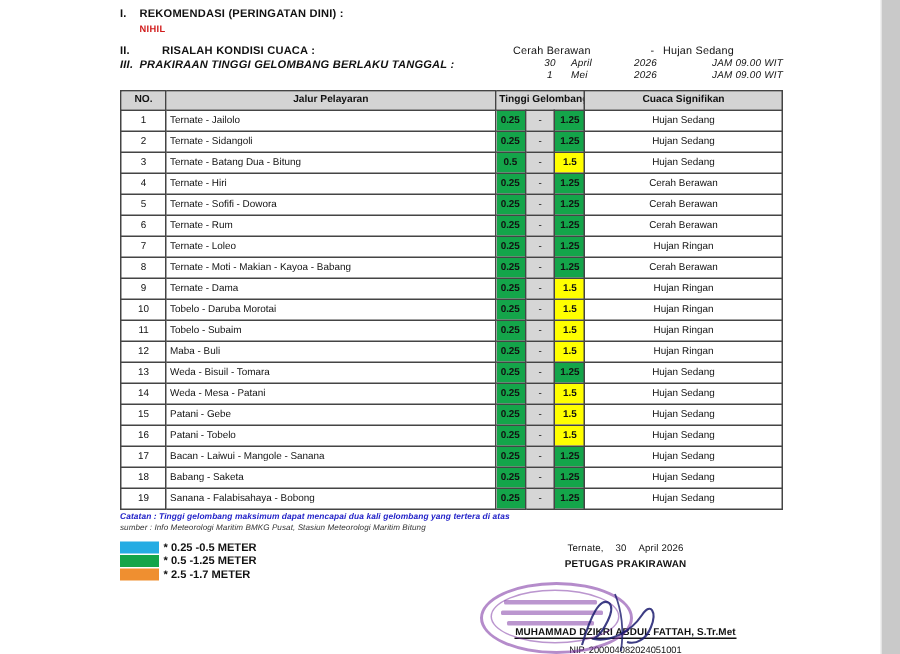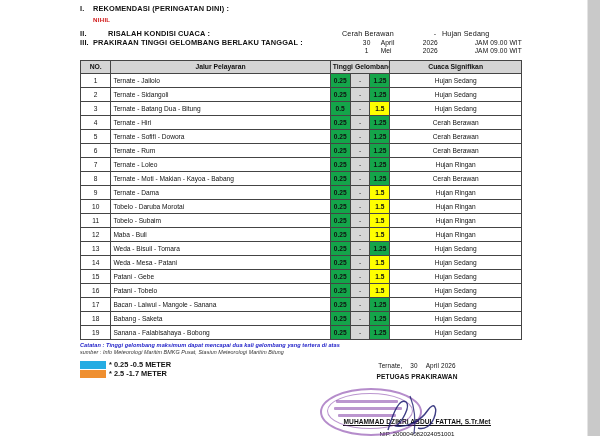--- a/index.html
+++ b/index.html
@@ -34,21 +34,21 @@
     letter-spacing:.02em;
     line-height:1.1;
   }
   .rn{width:13px;flex:none;}
   .nihil{
     color:#d11b1b;font-size:6.2px;font-weight:bold;
     margin:3px 0 0 13px;letter-spacing:.04em;
   }
   .sec1{margin-top:5px;}
   .sec2{margin-top:7px;gap:15px;}
-  .sec3{margin-top:1px;}
+  .sec3{margin-top:1px;font-style:italic;}
   .lbl{white-space:nowrap;}
   .cond-wrap{
     display:flex;align-items:flex-start;font-weight:normal;
     font-size:7.2px;margin-left:auto;
   }
   .cond-a{width:86px;text-align:left;}
   .cond-dash{width:14px;text-align:center;}
   .cond-b{width:80px;}
   .dt-row{
     display:flex;font-size:6.6px;font-weight:normal;color:#111;
@@ -370,20 +370,24 @@
     <div class="note1">Catatan : Tinggi gelombang maksimum dapat mencapai dua kali gelombang yang tertera di atas</div>
     <div class="note2">sumber : Info Meteorologi Maritim BMKG Pusat,  Stasiun Meteorologi Maritim Bitung</div>
 
     <div class="footer">
       <div class="legend" id="legend">
           <div class="leg-row">
             <span class="sw" style="background: rgb(37, 172, 227);"></span>
             <span class="leg-txt">* 0.25 -0.5  METER</span>
           </div>
           <div class="leg-row">
+            <span class="sw" style="background: rgb(20, 165, 74);"></span>
+            <span class="leg-txt">* 0.5 -1.25  METER</span>
+          </div>
+          <div class="leg-row">
             <span class="sw" style="background: rgb(239, 143, 48);"></span>
             <span class="leg-txt">* 2.5 -1.7   METER</span>
           </div>
         </div>
 
       <div class="sign">
         <div class="sign-place">
           <span>Ternate,</span>
           <span>30</span>
           <span>April 2026</span>

